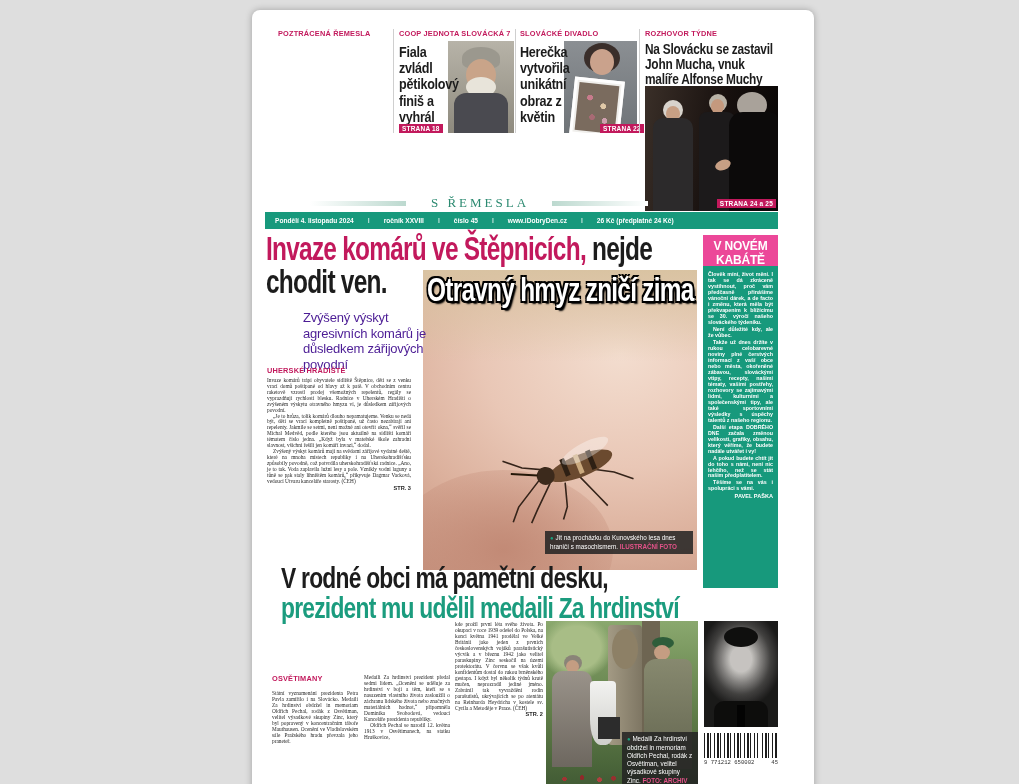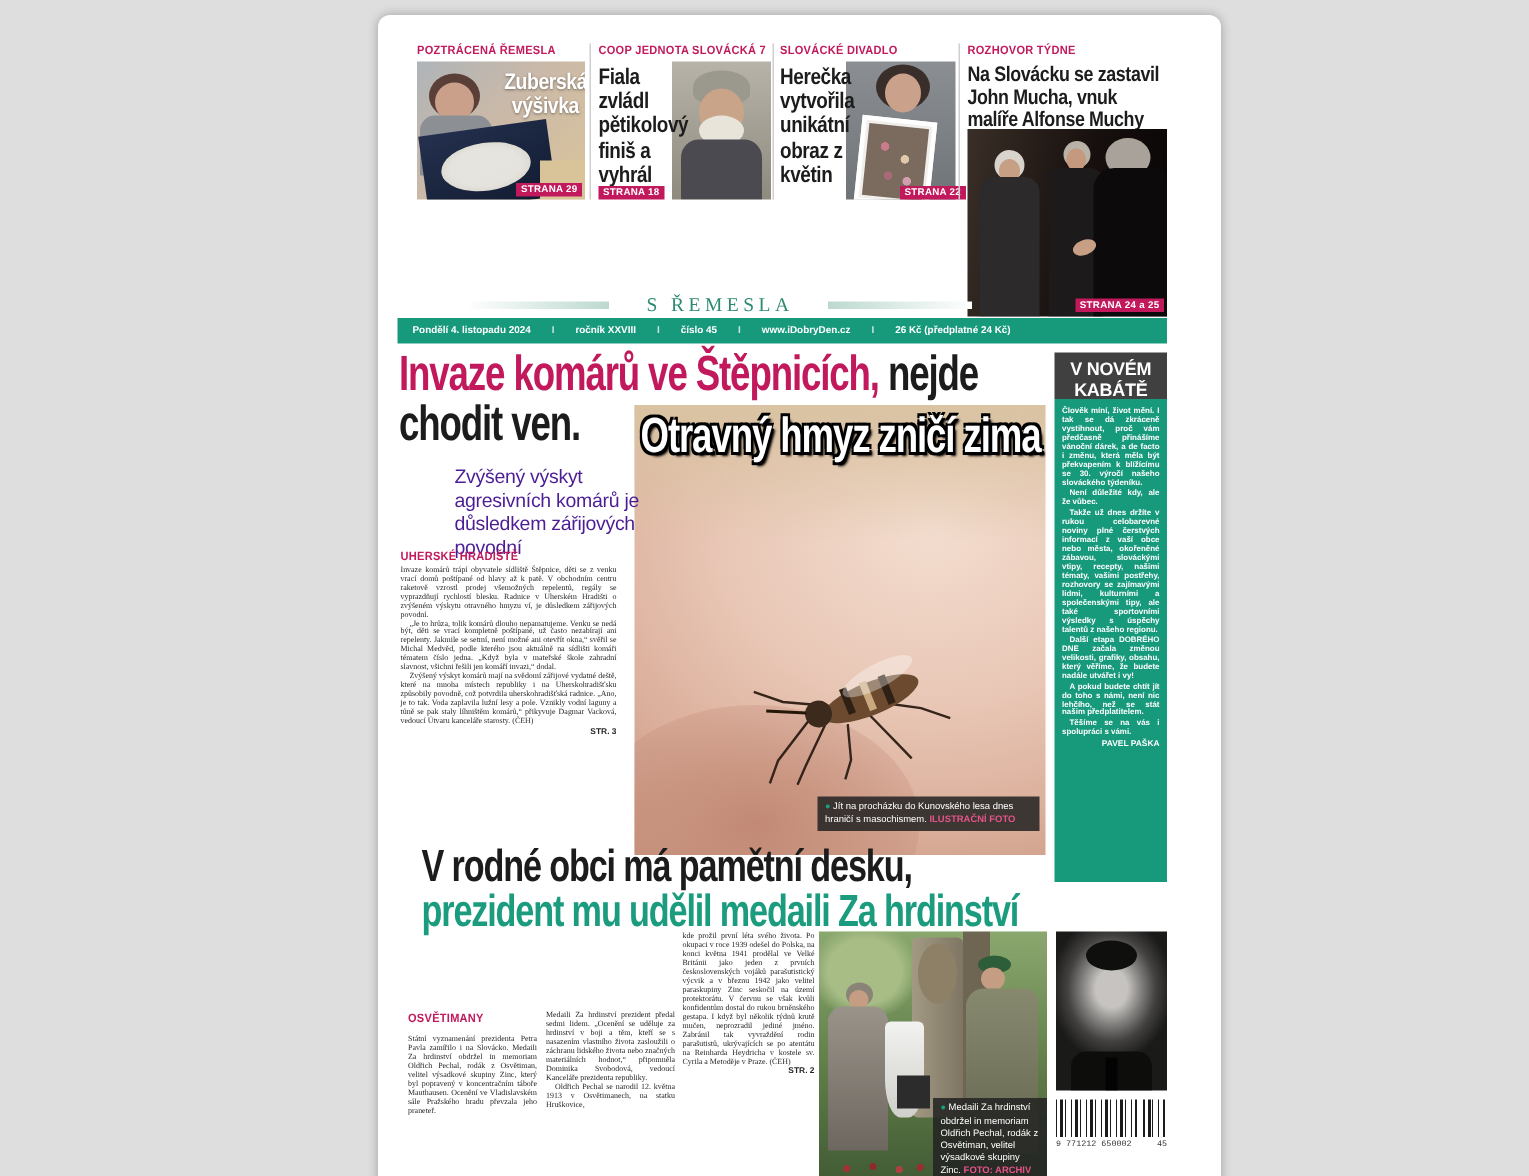--- a/index.html
+++ b/index.html
@@ -31,52 +31,41 @@
   .masthead{font-family:"Liberation Serif",serif;color:#2c8a71;white-space:nowrap;}
   .masthead .cap{font-size:62px;}
   .masthead .rest{font-size:46px;letter-spacing:2px;}
   .kuryrem{font-family:"Liberation Serif",serif;color:#2c8a71;font-size:13px;letter-spacing:3px;}
   .kbar{position:absolute;height:5px;background:linear-gradient(90deg,#ffffff,#bcd9cf);}
   .kbar.right{background:linear-gradient(90deg,#bcd9cf,#ffffff);}
   .infobar{position:absolute;background:#17997c;color:#fff;display:flex;align-items:center;
            font-size:6.6px;font-weight:bold;}
   .infobar span{margin-right:14px;}
   .infobar .sep{opacity:.75;margin-right:14px;}
-  .sidebar-head{position:absolute;background:#404040;color:#fff;text-align:center;font-weight:bold;
+  .sidebar-head{position:absolute;background:#ec4899;color:#fff;text-align:center;font-weight:bold;
                 font-size:12px;line-height:1.15;padding-top:5px;letter-spacing:-.2px;}
   .sidebar-body{position:absolute;background:#17997c;color:#fff;font-size:5.3px;line-height:1.13;
                 font-weight:bold;text-align:justify;padding:5px 5px 4px 5px;box-sizing:border-box;}
   .sidebar-body p{margin:0 0 1px 0;}
   .sidebar-body p + p{text-indent:5px;}
   .sig{display:block;text-align:right;font-size:5.6px;margin-top:2px;}
   .ovl-hl{position:absolute;left:4px;top:1px;color:#fff;font-weight:bold;font-size:33px;
           letter-spacing:-1px;white-space:nowrap;transform:scaleX(.74);transform-origin:0 0;
           text-shadow:2px 2px 0 #000,-2px 2px 0 #000,2px -2px 0 #000,-2px -2px 0 #000,3px 3px 2px #000;}
   .barcode-bars{height:25px;background:repeating-linear-gradient(90deg,#1c1c1c 0 1px,#fff 1px 3px,#1c1c1c 3px 5px,#fff 5px 6px,#1c1c1c 6px 7px,#fff 7px 10px);}
   .barcode-digits{font-family:"Liberation Mono",monospace;font-size:5.6px;color:#333;display:flex;justify-content:space-between;margin-top:1px;}
   .blob{position:absolute;border-radius:50%;}
 </style>
 </head>
 <body>
 
 <div class="stage">
   <div class="page">
 
     <div class="abs kicker" style="left:26px;top:19px;">POZTRÁCENÁ ŘEMESLA</div>
-    <div class="photo" style="left:26px;top:31px;width:112px;height:92px;background:linear-gradient(135deg,#aeb4b8 0%,#cbb9a8 45%,#d9c49a 100%);">
-      <div class="blob" style="left:8px;top:8px;width:34px;height:30px;background:#5a3f38;"></div>
-      <div class="blob" style="left:12px;top:14px;width:26px;height:26px;background:#caa08a;"></div>
-      <div class="abs" style="left:2px;top:36px;width:48px;height:40px;background:#8c8f94;border-radius:10px 10px 0 0;"></div>
-      <div class="abs" style="left:4px;top:44px;width:86px;height:52px;background:linear-gradient(160deg,#24304e,#111a30);transform:rotate(-8deg);">
-        <div class="blob" style="left:12px;top:10px;width:60px;height:32px;background:radial-gradient(#f7f4ec 55%,#dcd8ca 100%);opacity:.92;"></div>
-      </div>
-      <div class="abs" style="right:0;bottom:0;width:30px;height:26px;background:#d9c49a;"></div>
-      <div class="abs hl" style="right:4px;top:6px;width:58px;font-size:15px;color:#fff;text-align:right;transform:scaleX(.86);transform-origin:100% 0;text-shadow:0 1px 2px rgba(0,0,0,.45);">Zuberská výšivka</div>
-      <div class="badge" style="right:2px;bottom:2px;">STRANA 29</div>
-    </div>
 
     <div class="divider" style="left:141px;top:19px;height:104px;"></div>
 
     <div class="abs kicker" style="left:147px;top:19px;">COOP JEDNOTA SLOVÁCKÁ 7</div>
     <div class="photo" style="left:196px;top:31px;width:66px;height:92px;background:linear-gradient(180deg,#b7b3a8,#8e8a7e);">
       <div class="blob" style="left:14px;top:6px;width:38px;height:22px;background:#9b988e;border-radius:50% 50% 30% 30%;"></div>
       <div class="blob" style="left:18px;top:18px;width:30px;height:32px;background:#c9a489;"></div>
       <div class="blob" style="left:18px;top:36px;width:30px;height:20px;background:#e8e4da;"></div>
       <div class="abs" style="left:6px;top:52px;width:54px;height:40px;background:#4a4a50;border-radius:12px 12px 0 0;"></div>
     </div>

